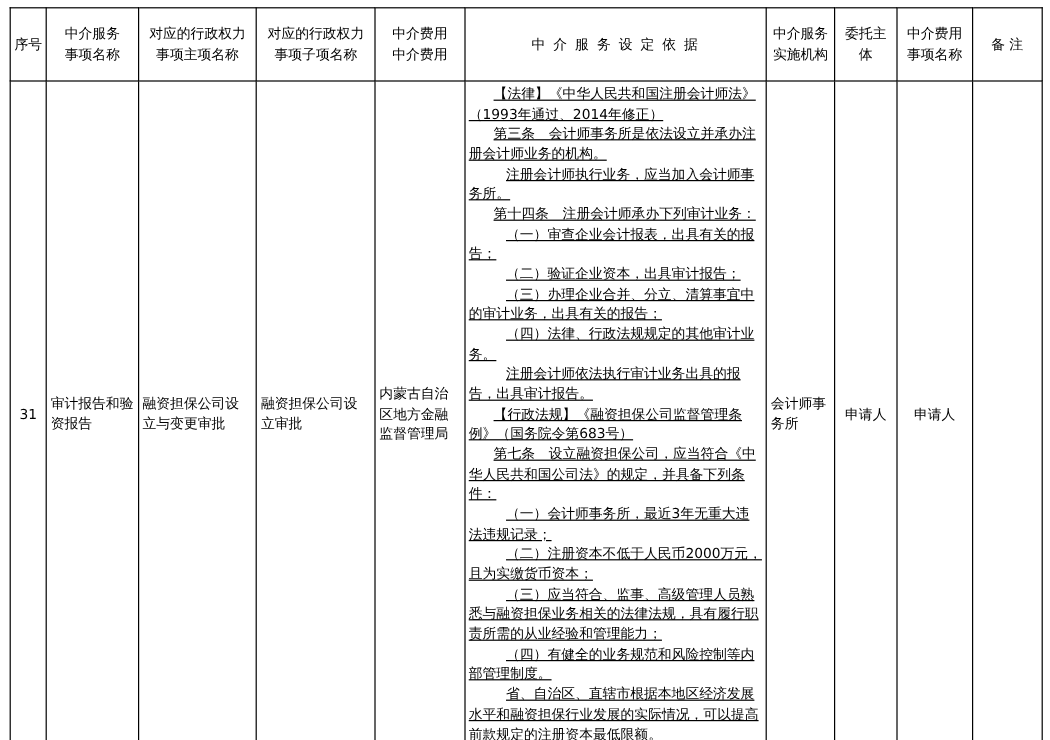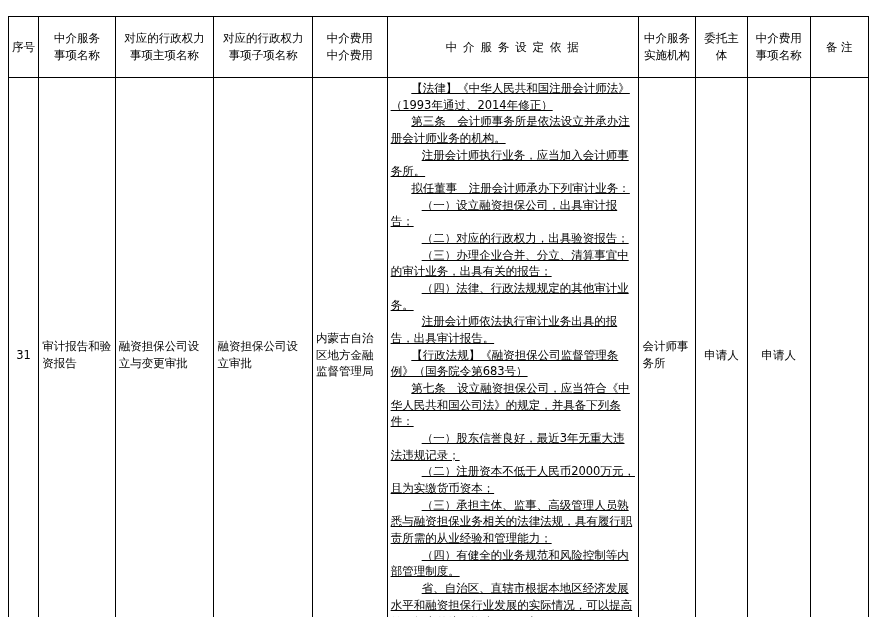--- a/index.html
+++ b/index.html
@@ -12,21 +12,21 @@
     height: 617px;
     font-family: "DejaVu Sans", "Liberation Sans", sans-serif;
     color: #000000;
     overflow: hidden;
   }
   .page {
     position: relative;
     width: 875px;
     height: 617px;
     box-sizing: border-box;
-    padding: 16px 6px 6px 8px;
+    padding: 6px 6px 6px 8px;
   }
   table.doc-table {
     border-collapse: collapse;
     table-layout: fixed;
     width: 861px;
     border: 1px solid #000;
   }
   table.doc-table th,
   table.doc-table td {
     border: 1px solid #000;
@@ -38,21 +38,20 @@
   }
   thead th {
     text-align: center;
     font-weight: normal;
     height: 56px;
     line-height: 1.55;
     font-size: 12px;
   }
   .th-spaced {
     letter-spacing: 1.5px;
-    font-family: Liberation Serif, serif;
   }
   
   col.c-seq      { width: 30px; }
   col.c-item     { width: 76px; }
   col.c-main     { width: 98px; }
   col.c-sub      { width: 98px; }
   col.c-dept     { width: 74px; }
   col.c-basis    { width: 250px; }
   col.c-org      { width: 56px; }
   col.c-entrust  { width: 52px; }
@@ -150,31 +149,31 @@
         <td class="seq-cell">31</td>
         <td class="v-mid-left">审计报告和验资报告</td>
         <td class="v-mid-left">融资担保公司设立与变更审批</td>
         <td class="v-mid-left">融资担保公司设立审批</td>
         <td class="v-mid-left">内蒙古自治区地方金融监督管理局</td>
         <td class="basis-cell" id="basis-cell">
             <p class="ind1">【法律】《中华人民共和国注册会计师法》</p>
             <p class="noind">（1993年通过、2014年修正）</p>
             <p class="ind1">第三条　会计师事务所是依法设立并承办注册会计师业务的机构。</p>
             <p class="ind2">注册会计师执行业务，应当加入会计师事务所。</p>
-            <p class="ind1">拟任董事　注册会计师承办下列审计业务：</p>
-            <p class="ind2">（一）设立融资担保公司，出具审计报告；</p>
-            <p class="ind2">（二）对应的行政权力，出具验资报告；</p>
+            <p class="ind1">第十四条　注册会计师承办下列审计业务：</p>
+            <p class="ind2">（一）审查企业会计报表，出具有关的报告；</p>
+            <p class="ind2">（二）验证企业资本，出具审计报告；</p>
             <p class="ind2">（三）办理企业合并、分立、清算事宜中的审计业务，出具有关的报告；</p>
             <p class="ind2">（四）法律、行政法规规定的其他审计业务。</p>
             <p class="ind2">注册会计师依法执行审计业务出具的报告，出具审计报告。</p>
             <p class="ind1">【行政法规】《融资担保公司监督管理条例》（国务院令第683号）</p>
             <p class="ind1">第七条　设立融资担保公司，应当符合《中华人民共和国公司法》的规定，并具备下列条件：</p>
-            <p class="ind2">（一）股东信誉良好，最近3年无重大违法违规记录；</p>
+            <p class="ind2">（一）会计师事务所，最近3年无重大违法违规记录；</p>
             <p class="ind2">（二）注册资本不低于人民币2000万元，且为实缴货币资本；</p>
-            <p class="ind2">（三）承担主体、监事、高级管理人员熟悉与融资担保业务相关的法律法规，具有履行职责所需的从业经验和管理能力；</p>
+            <p class="ind2">（三）应当符合、监事、高级管理人员熟悉与融资担保业务相关的法律法规，具有履行职责所需的从业经验和管理能力；</p>
             <p class="ind2">（四）有健全的业务规范和风险控制等内部管理制度。</p>
             <p class="ind2">省、自治区、直辖市根据本地区经济发展水平和融资担保行业发展的实际情况，可以提高前款规定的注册资本最低限额。</p>
           </td>
         <td class="v-mid-left">会计师事务所</td>
         <td class="v-mid-center">申请人</td>
         <td class="v-mid-center">申请人</td>
         <td class="v-mid-center"></td>
       </tr>
     </tbody>
   </table>

